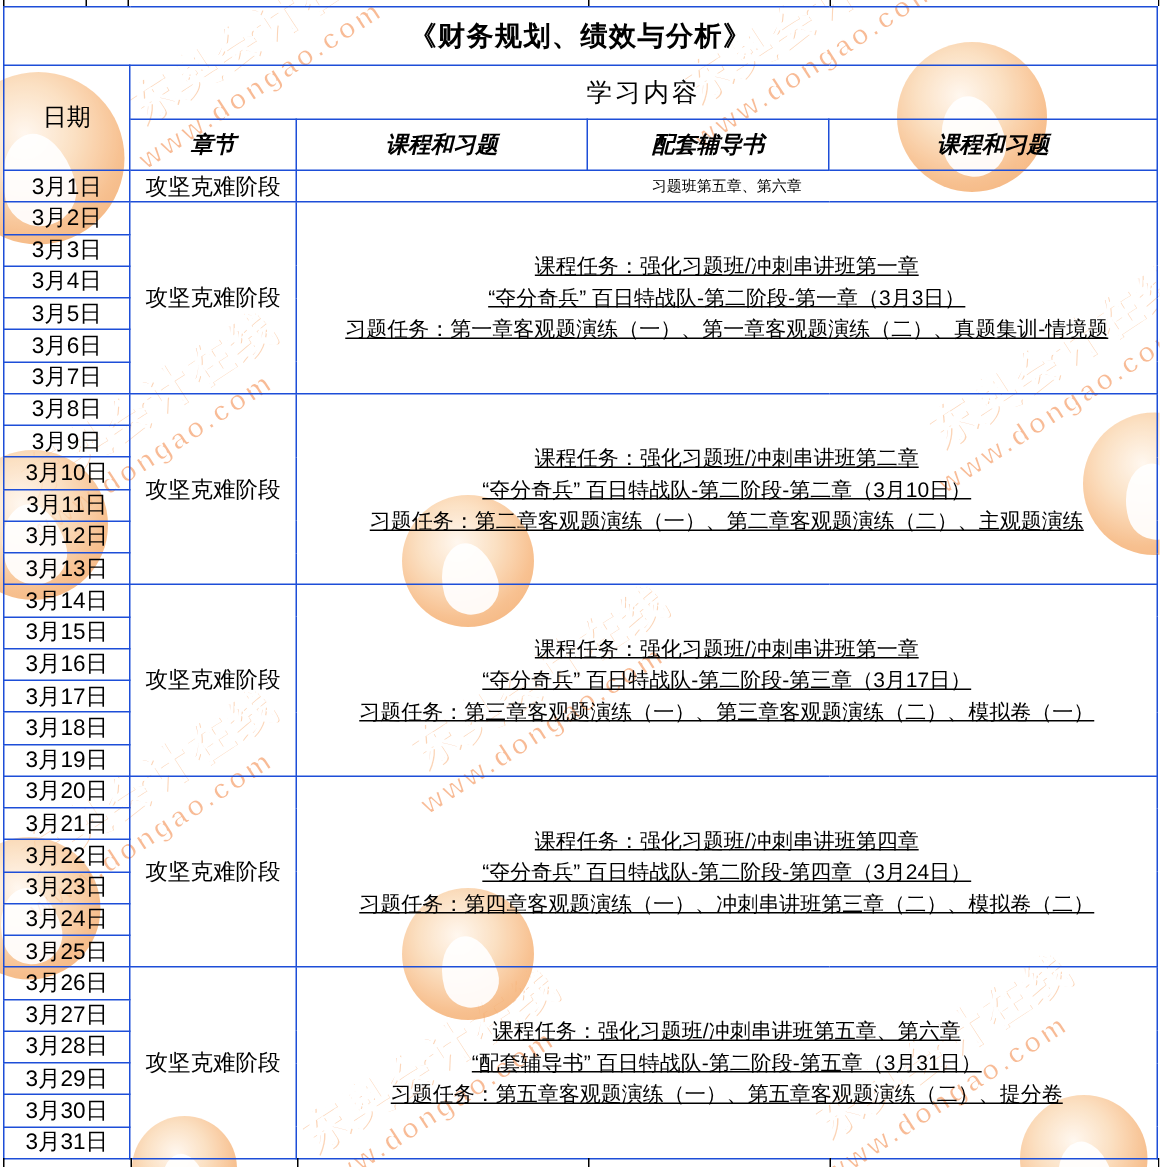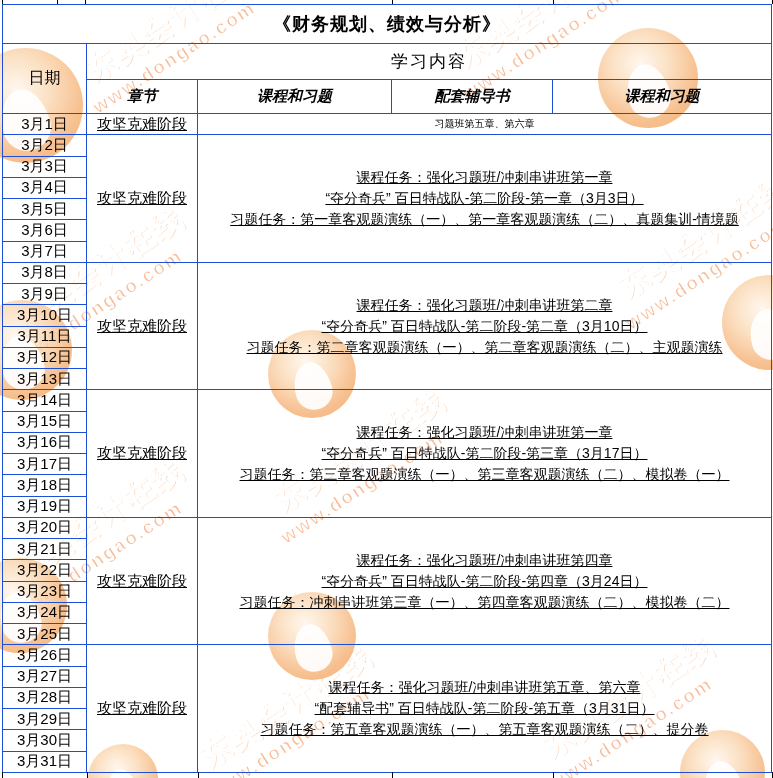--- a/index.html
+++ b/index.html
@@ -54,21 +54,21 @@
   tr.r-title{height:39px;}
   tr.r-sub{height:36px;}
   tr.r-head{height:34px;font-style:italic;}
   #schedule-body tr{height:21.26px;padding-left:18px;}
 
   .t-title{font-size:18px;font-weight:bold;letter-spacing:1px;}
   .h-date{font-size:16px;font-weight:normal;}
   .h-study{font-size:17px;font-weight:normal;letter-spacing:2px;}
   .h-col{font-size:15px;font-weight:bold;}
   .c-date{font-size:15px;}
-  .c-stage{font-size:15px;text-decoration:underline;}
+  .c-stage{font-size:15px;}
   .c-task{font-size:10px;}
   .c-block{font-size:14px;text-decoration:underline;}
   .c-block .line{line-height:21px;}
 </style>
 </head>
 <body>
 
 <div class="page">
 
   <div class="wm-layer" id="wm-layer">
@@ -224,21 +224,21 @@
           </tr>
           <tr>
             <td class="c-date">3月19日</td>
           </tr>
           <tr>
             <td class="c-date">3月20日</td>
             <td class="c-stage" rowspan="6">攻坚克难阶段</td>
             <td class="c-block" rowspan="6" colspan="3">
               <div class="line">课程任务：强化习题班/冲刺串讲班第四章</div>
               <div class="line">“夺分奇兵” 百日特战队-第二阶段-第四章（3月24日）</div>
-              <div class="line">习题任务：冲刺串讲班第三章（一）、第四章客观题演练（二）、模拟卷（二）</div>
+              <div class="line">习题任务：第四章客观题演练（一）、冲刺串讲班第三章（二）、模拟卷（二）</div>
             </td>
           </tr>
           <tr>
             <td class="c-date">3月21日</td>
           </tr>
           <tr>
             <td class="c-date">3月22日</td>
           </tr>
           <tr>
             <td class="c-date">3月23日</td>

